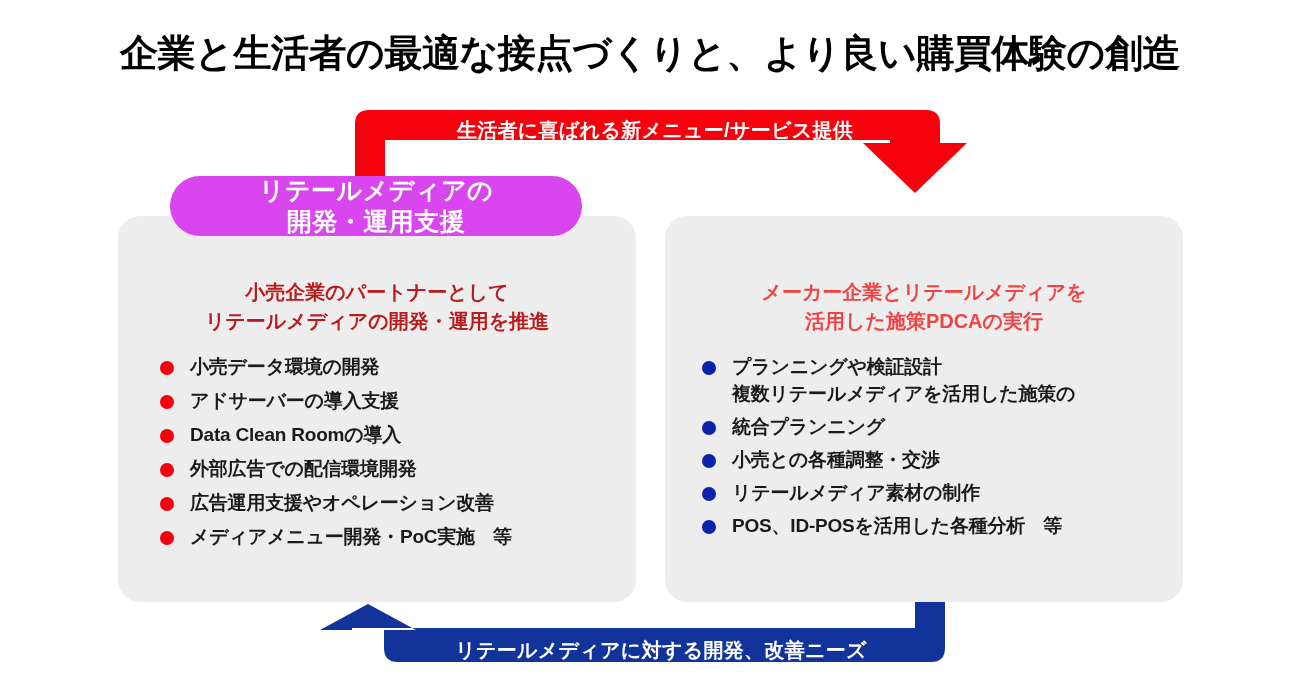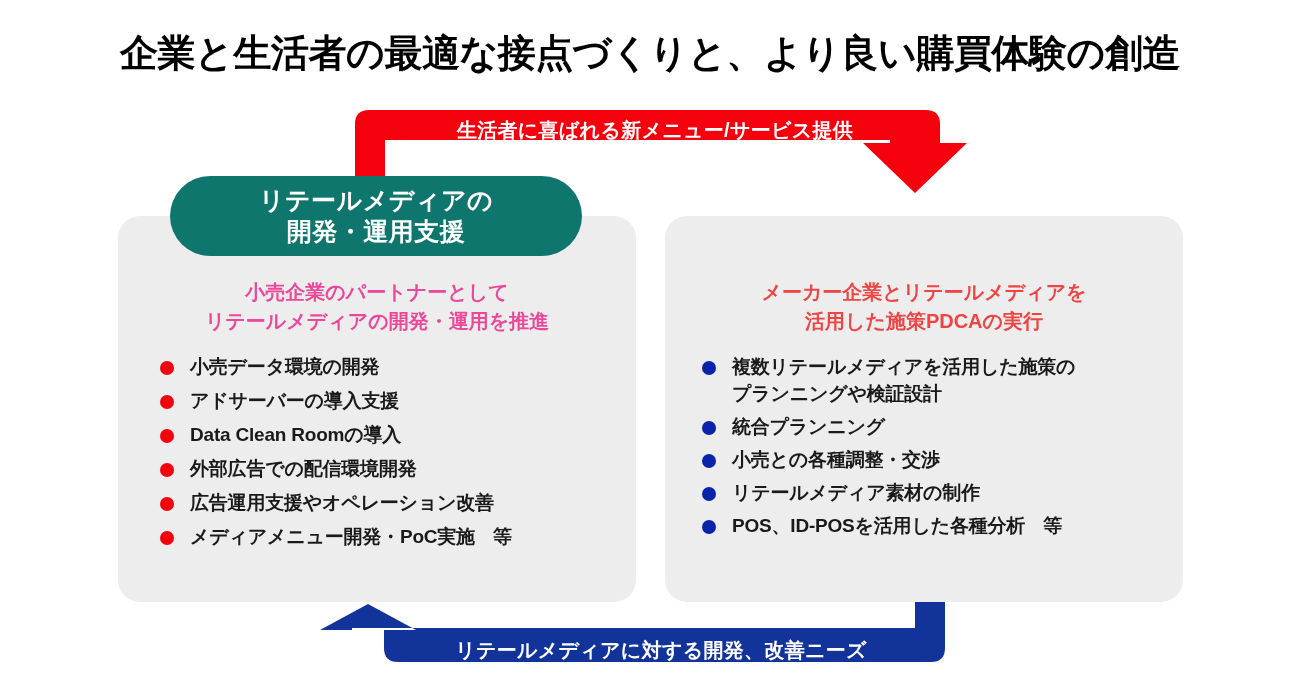--- a/index.html
+++ b/index.html
@@ -55,34 +55,34 @@
     flex-direction: column;
     align-items: center;
     justify-content: center;
     color: #ffffff;
     font-weight: bold;
     font-size: 25px;
     line-height: 1.25;
     text-align: center;
     letter-spacing: 0.5px;
   }
-  #pill-left  { left: 170px; top: 176px; width: 412px; height: 80px; background: #0f766e; }
+  #pill-left  { left: 170px; top: 176px; width: 412px; height: 60px; background: #d946ef; }
   #pill-right { left: 722px; top: 176px; width: 412px; height: 80px; background: #0b23aa; }
 
   
   .subhead {
     position: absolute;
     z-index: 3;
     text-align: center;
     font-weight: bold;
     font-size: 20px;
     line-height: 1.45;
     white-space: nowrap;
   }
-  #subhead-left  { left: 118px; top: 278px; width: 518px; color: #ec4899; }
+  #subhead-left  { left: 118px; top: 278px; width: 518px; color: #b91c1c; }
   #subhead-right { left: 665px; top: 278px; width: 518px; color: #ef4444; }
 
   
   .bullets {
     position: absolute;
     z-index: 3;
     list-style: none;
   }
   #bullets-left  { left: 160px; top: 354px; width: 470px; }
   #bullets-right { left: 702px; top: 354px; width: 480px; }
@@ -228,22 +228,22 @@
         <span class="bullet-text">
           <div>メディアメニュー開発・PoC実施<span class="suffix">等</span></div>
         </span>
       </li>
     </ul>
 
   <ul class="bullets" id="bullets-right">
       <li class="bullet-item">
         <span class="dot blue"></span>
         <span class="bullet-text">
+          <div>プランニングや検証設計</div>
           <div>複数リテールメディアを活用した施策の</div>
-          <div>プランニングや検証設計</div>
         </span>
       </li>
       <li class="bullet-item">
         <span class="dot blue"></span>
         <span class="bullet-text">
           <div>統合プランニング</div>
         </span>
       </li>
       <li class="bullet-item">
         <span class="dot blue"></span>

